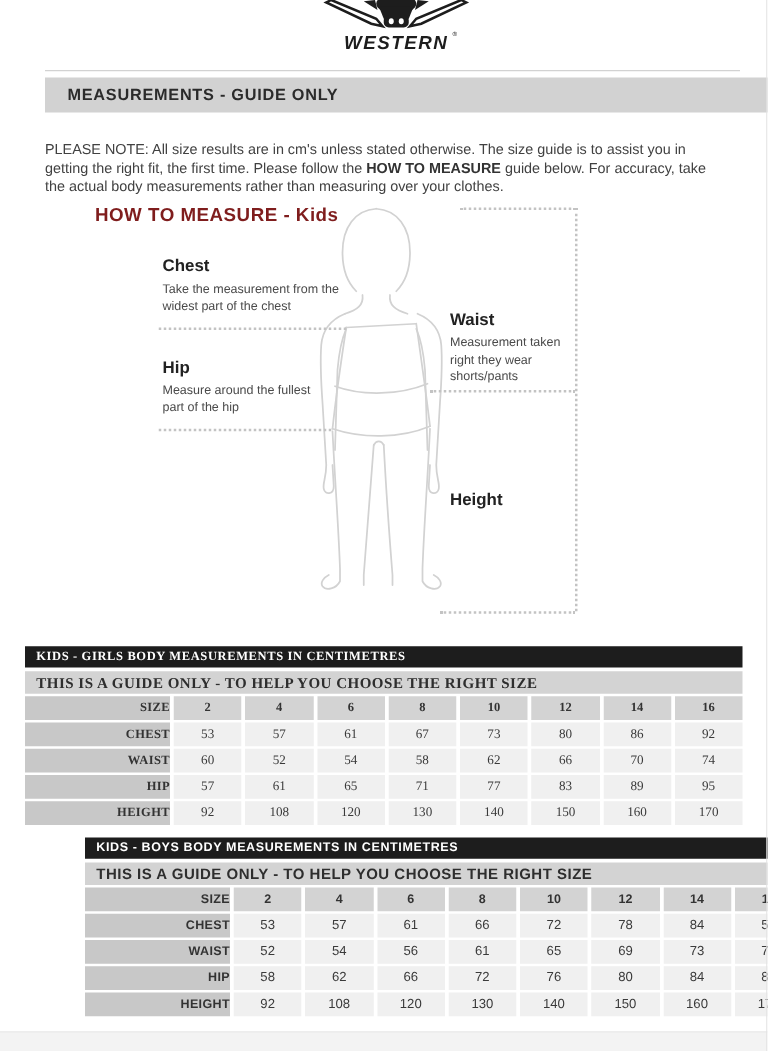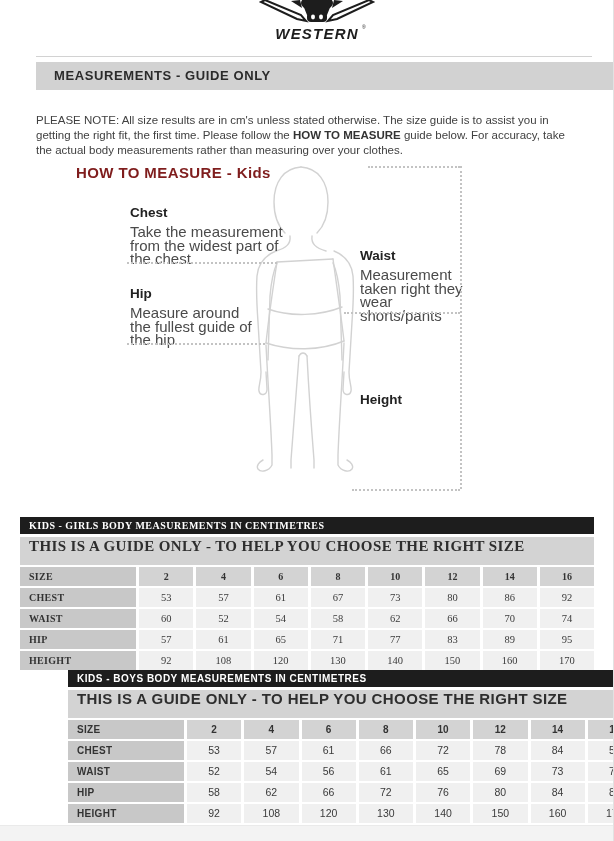--- a/index.html
+++ b/index.html
@@ -13,33 +13,33 @@
   
   .titlebar{position:absolute;left:36px;top:62px;width:591px;height:28px;background:var(--bar-gray,#d2d2d2);
     color:#2b2b2b;font-size:13px;font-weight:bold;letter-spacing:.6px;line-height:28px;padding-left:18px;box-sizing:border-box;}
   
   .intro{position:absolute;left:36px;top:101px;width:544px;font-size:11.5px;line-height:15px;color:#414141;}
   .intro b{color:#333;}
   
   .h2{position:absolute;left:36px;top:164px;font-size:15px;font-weight:bold;color:#7f1d1d;letter-spacing:.4px;margin-left:40px;}
   .mlabel{position:absolute;}
   .mlabel .t{font-size:13.5px;font-weight:bold;color:#222;margin-bottom:5px;}
-  .mlabel .d{font-size:15px;line-height:13.5px;color:#4a4a4a;}
+  .mlabel .d{font-size:10px;line-height:13.5px;color:#4a4a4a;}
   .dotline{position:absolute;border-top:2px dotted #c3c3c3;height:0;}
   .dotline-v{position:absolute;border-left:2px dotted #c3c3c3;width:0;}
   .figure{position:absolute;left:240px;top:160px;}
   
   .size-table{position:absolute;left:20px;width:574px;}
   .tbl-header{background:var(--table-header-bg,#1d1d1d);color:#fff;font-size:10px;font-weight:bold;
     letter-spacing:.5px;line-height:17px;height:17px;padding-left:9px;margin-bottom:3px;}
-  .tbl-subheader{background:var(--size-cell-bg,#d3d3d3);color:#2e2e2e;font-size:15px;font-weight:bold;
-    letter-spacing:.4px;line-height:18px;height:28px;padding-left:9px;margin-bottom:2px;}
+  .tbl-subheader{background:var(--size-cell-bg,#d3d3d3);color:#2e2e2e;font-size:12px;font-weight:bold;
+    letter-spacing:.4px;line-height:18px;height:18px;padding-left:9px;margin-bottom:2px;}
   .tbl-grid{display:grid;grid-template-columns:116px repeat(8,1fr);column-gap:3px;row-gap:2px;}
   .cell{height:19px;line-height:19px;font-size:10px;color:#333;}
-  .cell.lbl{background:var(--label-cell-bg,#c8c8c8);font-weight:bold;padding-left:9px;letter-spacing:.3px;}
+  .cell.lbl{background:var(--label-cell-bg,#c8c8c8);font-weight:bold;padding-left:9px;letter-spacing:.3px;text-align:right;}
   .cell.szv{background:var(--size-cell-bg,#d3d3d3);font-weight:bold;text-align:center;}
   .cell.val{background:var(--data-cell-bg,#f0f0f0);text-align:center;font-size:10.5px;color:#3a3a3a;}
   .footer-band{position:absolute;left:0;bottom:0;width:100%;height:15px;background:#f3f3f3;border-top:1px solid #eaeaea;}
 </style>
 </head>
 <body>
 
 <div id="page">
 
   <svg class="logo" viewBox="0 0 120 46">
@@ -93,21 +93,21 @@
       <path d="M104,183 C102,225 99,265 98,295 L98,305 C101,311 109,313 112,309 C114,306 111,302 107,300"></path>
     </g>
   </svg>
 
   <div class="mlabel" style="left:130px;top:205px;width:160px;">
     <div class="t">Chest</div>
     <div class="d">Take the measurement from the widest part of the chest</div>
   </div>
   <div class="mlabel" style="left:130px;top:286px;width:130px;">
     <div class="t">Hip</div>
-    <div class="d">Measure around the fullest guide of the hip</div>
+    <div class="d">Measure around the fullest part of the hip</div>
   </div>
   <div class="mlabel" style="left:360px;top:248px;width:108px;">
     <div class="t">Waist</div>
     <div class="d">Measurement taken right they wear shorts/pants</div>
   </div>
   <div class="mlabel" style="left:360px;top:392px;width:112px;">
     <div class="t">Height</div>
   </div>
 
   <div class="dotline" style="left:127px;top:262px;width:150px;"></div>

